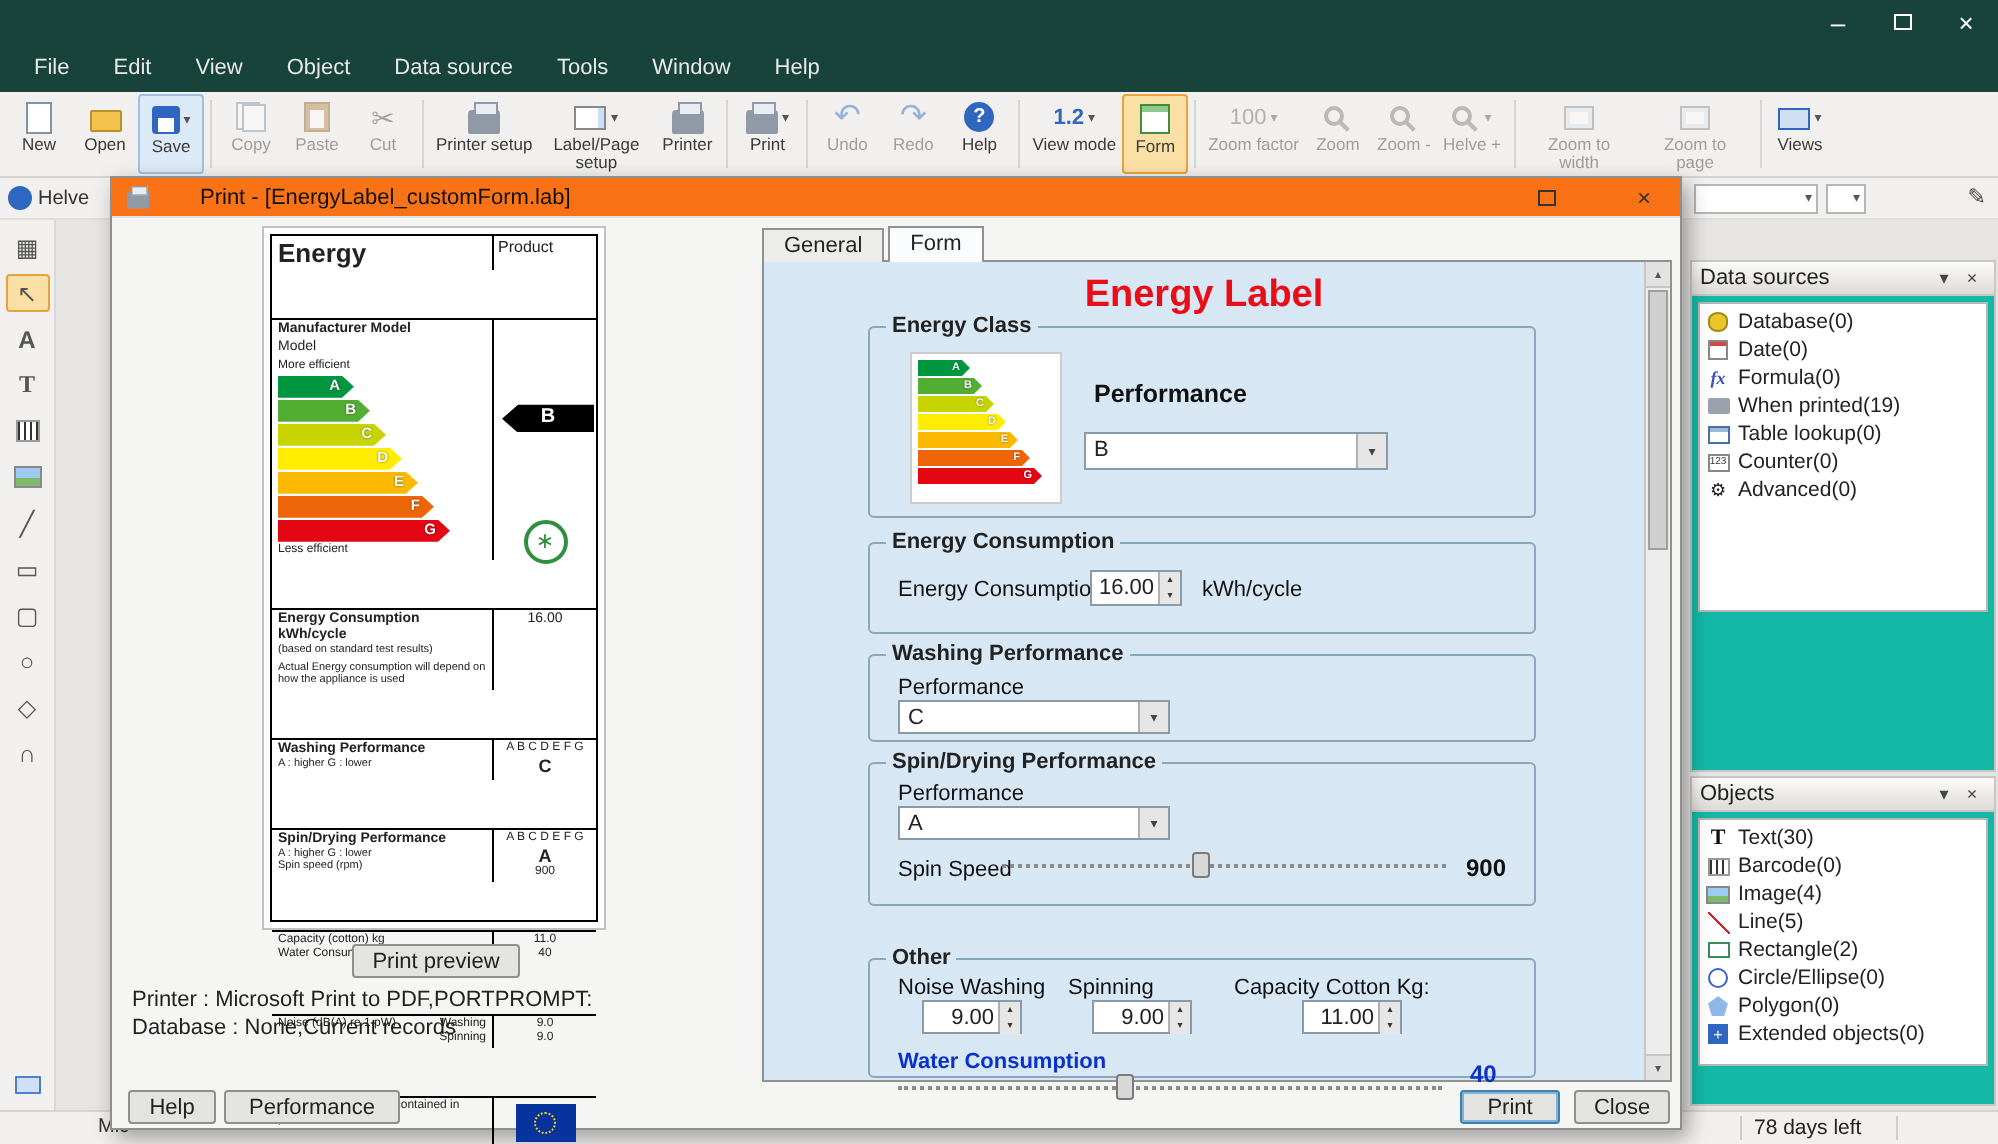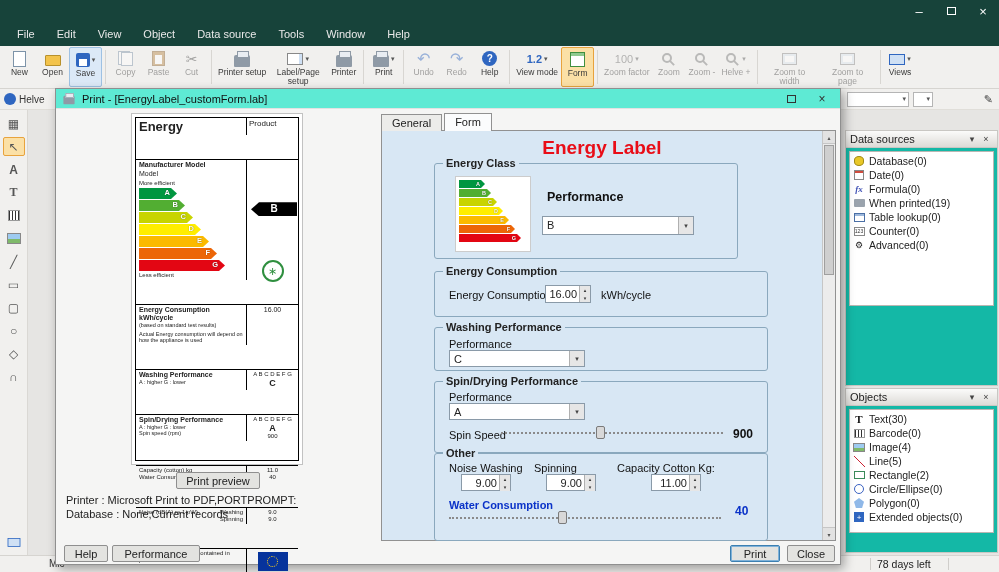--- a/index.html
+++ b/index.html
@@ -51,21 +51,21 @@
 .ltool.bottom{margin-top:auto;}
 .ic-bars{width:12px;height:11px;background:repeating-linear-gradient(90deg,#333 0 1px,#fff 1px 3px);border:1px solid #999;}
 .ic-pic{width:14px;height:11px;background:linear-gradient(#9ecbf0 55%,#7fba6a 45%);border:1px solid #888;}
 .frag-left{position:absolute;left:0;top:89px;width:55px;height:21px;background:#f1f0ee;display:flex;align-items:center;gap:3px;padding-left:4px;overflow:hidden;border-bottom:1px solid #e0ded9;}
 .frag-ic{width:12px;height:12px;border-radius:50%;background:#2f66c0;flex:none;}
 .frag-left span{font-size:10px;white-space:nowrap;color:#333;}
 .frag-right{position:absolute;right:0;top:89px;width:158px;height:21px;background:#f1f0ee;display:flex;align-items:center;gap:4px;padding:0 6px;border-bottom:1px solid #e0ded9;}
 .mini-dd{height:15px;background:#fff;border:1px solid #b5b5b5;display:flex;align-items:center;justify-content:flex-end;padding:0 2px;font-size:7px;color:#555;}
 
 .dialog{position:absolute;left:55px;top:88px;width:786px;height:477px;background:#f5f5f4;border:1px solid #8f8f8f;box-shadow:3px 4px 10px rgba(0,0,0,.35);z-index:5;}
-.dlg-title{height:20px;background:#5eead4;border-bottom:1px solid #e2e2e2;display:flex;align-items:center;gap:5px;padding:0 5px;}
+.dlg-title{height:20px;background:#f97316;border-bottom:1px solid #e2e2e2;display:flex;align-items:center;gap:23px;padding:0 5px;}
 .dlg-ic{transform:scale(.7);margin-top:2px;}
 .dlg-text{flex:1;font-size:11px;color:#111;}
 .dlg-btn{width:26px;height:18px;display:flex;align-items:center;justify-content:center;font-size:12px;color:#333;}
 
 .preview{position:absolute;left:75px;top:24px;width:172px;height:352px;background:#fff;border:1px solid #c2c2c2;}
 .eulabel{position:absolute;inset:3px;border:1.5px solid #000;display:flex;flex-direction:column;font-size:7px;line-height:1.18;background:#fff;gap:24px;}
 .lbl-row{display:flex;border-top:1px solid #000;}
 .lbl-l{flex:1;padding:1px 3px;min-width:0;}
 .lbl-r{width:52px;border-left:1px solid #000;padding:1px 2px;text-align:center;position:relative;}
 .lbl-energy{font-size:13px;font-weight:bold;}
@@ -464,21 +464,21 @@
       </div>
     </div>
 
     <div class="tabs">
       <div class="tab">General</div>
       <div class="tab active">Form</div>
     </div>
     <div class="formpanel">
       <div class="form-title">Energy Label</div>
 
-      <div class="group" style="left:52px;top:32px;width:304px;height:96px;">
+      <div class="group" style="left:52px;top:32px;width:334px;height:96px;">
         <div class="group-legend">Energy Class</div>
         <div class="mini-arrows">
           <div class="mini-arrow" style="width: 26px; background: rgb(0, 150, 64);">A</div>
           <div class="mini-arrow" style="width: 32px; background: rgb(82, 174, 50);">B</div>
           <div class="mini-arrow" style="width: 38px; background: rgb(200, 212, 0);">C</div>
           <div class="mini-arrow" style="width: 44px; background: rgb(255, 237, 0);">D</div>
           <div class="mini-arrow" style="width: 50px; background: rgb(251, 186, 0);">E</div>
           <div class="mini-arrow" style="width: 56px; background: rgb(236, 102, 8);">F</div>
           <div class="mini-arrow" style="width: 62px; background: rgb(227, 6, 19);">G</div>
         </div>
@@ -519,21 +519,21 @@
           <span class="combo-btn">▾</span>
         </div>
         <div class="flabel" style="left:14px;top:47px;">Spin Speed</div>
         <div class="slider" style="left:66px;top:44px;width:222px;">
           <div class="track"></div>
           <div class="thumb" style="left:43%;"></div>
         </div>
         <div class="flabel" style="left:298px;top:45px;font-weight:bold;font-size:12px;">900</div>
       </div>
 
-      <div class="group" style="left:52px;top:322px;width:334px;height:88px;">
+      <div class="group" style="left:52px;top:348px;width:334px;height:60px;">
         <div class="group-legend">Other</div>
         <div class="flabel" style="left:14px;top:8px;">Noise Washing</div>
         <div class="flabel" style="left:99px;top:8px;">Spinning</div>
         <div class="flabel" style="left:182px;top:8px;">Capacity Cotton Kg:</div>
         <div class="spinner" style="left:26px;top:20px;width:50px;height:17px;">
           <span class="spin-val">9.00</span>
           <span class="spin-btns">
               <span class="sb">▴</span>
               <span class="sb">▾</span>
             </span>

